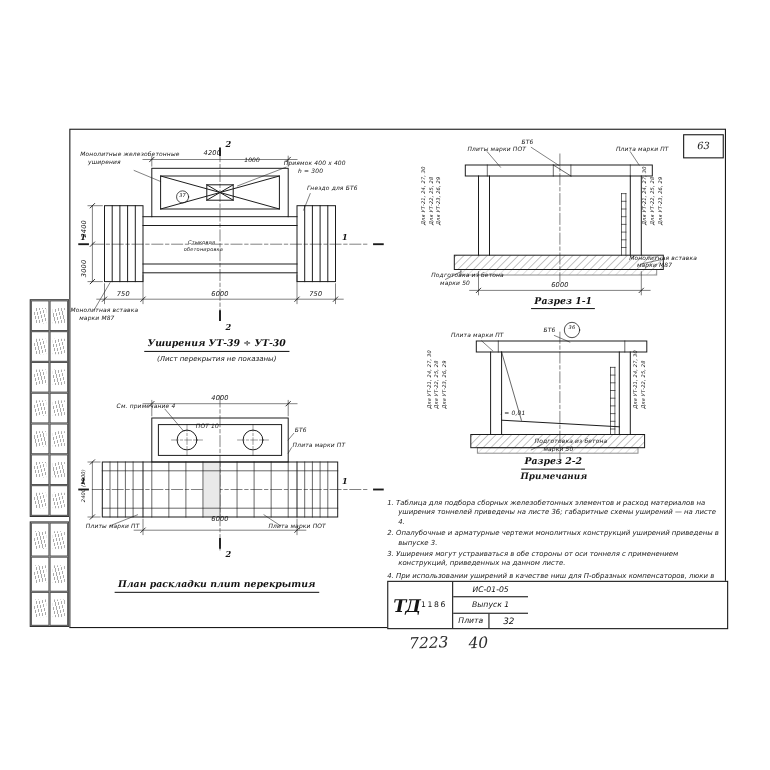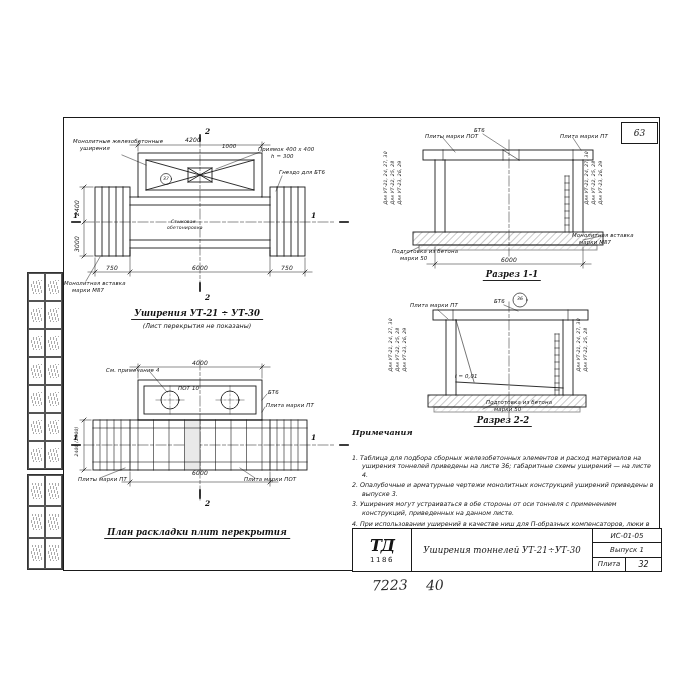--- a/index.html
+++ b/index.html
@@ -16,25 +16,25 @@
   .lbl.sm{font-size:5.4px;}
   .lbl.xs{font-size:4.6px;}
   .c{transform:translateX(-50%);}
   .rot{transform:rotate(-90deg);transform-origin:0 100%;}
   .mk{position:absolute;font:italic bold 7.5px "DejaVu Serif",serif;line-height:1;}
   .dtitle{position:absolute;font:italic bold 8.5px "DejaVu Serif",serif;color:#111;
        border-bottom:1px solid #222;padding:0 3px 1.5px;white-space:nowrap;line-height:1;}
   .dsub{position:absolute;font:italic 6.4px "DejaVu Sans",sans-serif;white-space:nowrap;line-height:1;}
   .notes{position:absolute;left:352px;top:427px;width:303px;
        font:italic 6.3px "DejaVu Sans",sans-serif;color:#161616;}
-  .notes-title{text-align:left;font:italic bold 8px "DejaVu Serif",serif;margin-bottom:17px;}
+  .notes-title{text-align:center;font:italic bold 8px "DejaVu Serif",serif;margin-bottom:17px;}
   .notes .item{margin-top:2.5px;line-height:1.32;padding-left:10px;text-indent:-10px;}
   .titleblock{position:absolute;left:352px;top:528px;width:310px;height:44px;
        border:1.2px solid #1a1a1a;box-sizing:border-box;display:flex;background:#fff;}
-  .tb-logo{width:58px;border-right:1px solid #1a1a1a;display:flex;flex-direction:column;
+  .tb-logo{width:58px;border-right:1px solid #1a1a1a;display:flex;flex-direction:row;
        align-items:center;justify-content:center;gap:1px;}
   .tb-logo .mono{font:italic bold 16px "DejaVu Serif",serif;letter-spacing:-1px;}
   .tb-logo .num{font:7px "DejaVu Sans",sans-serif;letter-spacing:1.5px;}
   .tb-title{flex:1;border-right:1px solid #1a1a1a;display:flex;align-items:center;
        justify-content:center;text-align:center;font:italic 8.6px "DejaVu Serif",serif;padding:0 4px;}
   .tb-right{width:68px;display:flex;flex-direction:column;font:italic 7px "DejaVu Sans",sans-serif;justify-content:space-between;}
   .tb-row{flex:1;border-bottom:1px solid #1a1a1a;display:flex;align-items:center;justify-content:center;}
   .tb-row:last-child{border-bottom:none;}
   .tb-split{flex:1;display:flex;}
   .tb-split .a{width:32px;border-right:1px solid #1a1a1a;display:flex;align-items:center;justify-content:center;}
@@ -133,21 +133,21 @@
   <span class="lbl sm" style="left:222px;top:144px">1000</span>
   <span class="lbl c" style="left:112px;top:265px">750</span>
   <span class="lbl c" style="left:200px;top:265px">6000</span>
   <span class="lbl c" style="left:287px;top:265px">750</span>
   <span class="lbl rot" style="left:80px;top:210px">2400</span>
   <span class="lbl rot" style="left:80px;top:246px">3000</span>
   <span class="mk" style="left:205px;top:128px">2</span>
   <span class="mk" style="left:205px;top:294px">2</span>
   <span class="mk" style="left:73px;top:212px">1</span>
   <span class="mk" style="left:311px;top:212px">1</span>
-  <span class="dtitle c" style="left:197px;top:309px">Уширения УТ-21 ÷ УТ-30</span>
+  <span class="dtitle c" style="left:197px;top:309px">Уширения УТ-39 ÷ УТ-30</span>
   <span class="dsub c" style="left:197px;top:323px">(Лист перекрытия не показаны)</span>
 
   <svg class="dw" style="left:383px;top:122px;width:277px;height:160px" viewBox="0 0 277 160">
     <defs>
       <pattern id="hA" width="5" height="5" patternUnits="userSpaceOnUse" patternTransform="rotate(45)">
         <line x1="0" y1="0" x2="0" y2="5" stroke="#3a3a3a" stroke-width="0.55"></line>
       </pattern>
     </defs>
     <g stroke="#1a1a1a" fill="none" stroke-width="0.9" stroke-linecap="square">
       <line x1="126" y1="18" x2="126" y2="134" stroke-width="0.5" stroke-dasharray="10 2.5 3 2.5"></line>
@@ -342,21 +342,20 @@
     <div class="item">2. Опалубочные и арматурные чертежи монолитных конструкций уширений приведены в выпуске 3.</div>
     <div class="item">3. Уширения могут устраиваться в обе стороны от оси тоннеля с применением конструкций, приведенных на данном листе.</div>
     <div class="item">4. При использовании уширений в качестве ниш для П-образных компенсаторов, люки в перекрытиях не устраиваются.</div>
   </div>
 
   <div class="titleblock">
     <div class="tb-logo">
       <span class="mono">ТД</span>
       <span class="num">1186</span>
     </div>
-    <div class="tb-title">Уширения тоннелей УТ-21÷УТ-30</div>
     <div class="tb-right">
       <div class="tb-row">ИС-01-05</div>
       <div class="tb-row">Выпуск 1</div>
       <div class="tb-split">
         <div class="a">Плита</div>
         <div class="b">32</div>
       </div>
     </div>
   </div>
 

